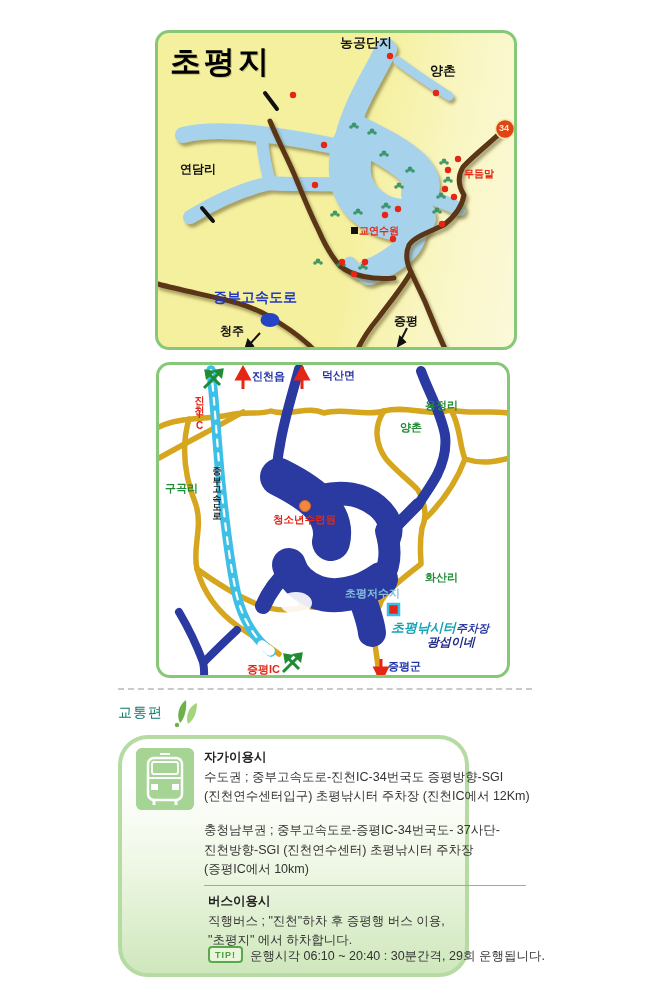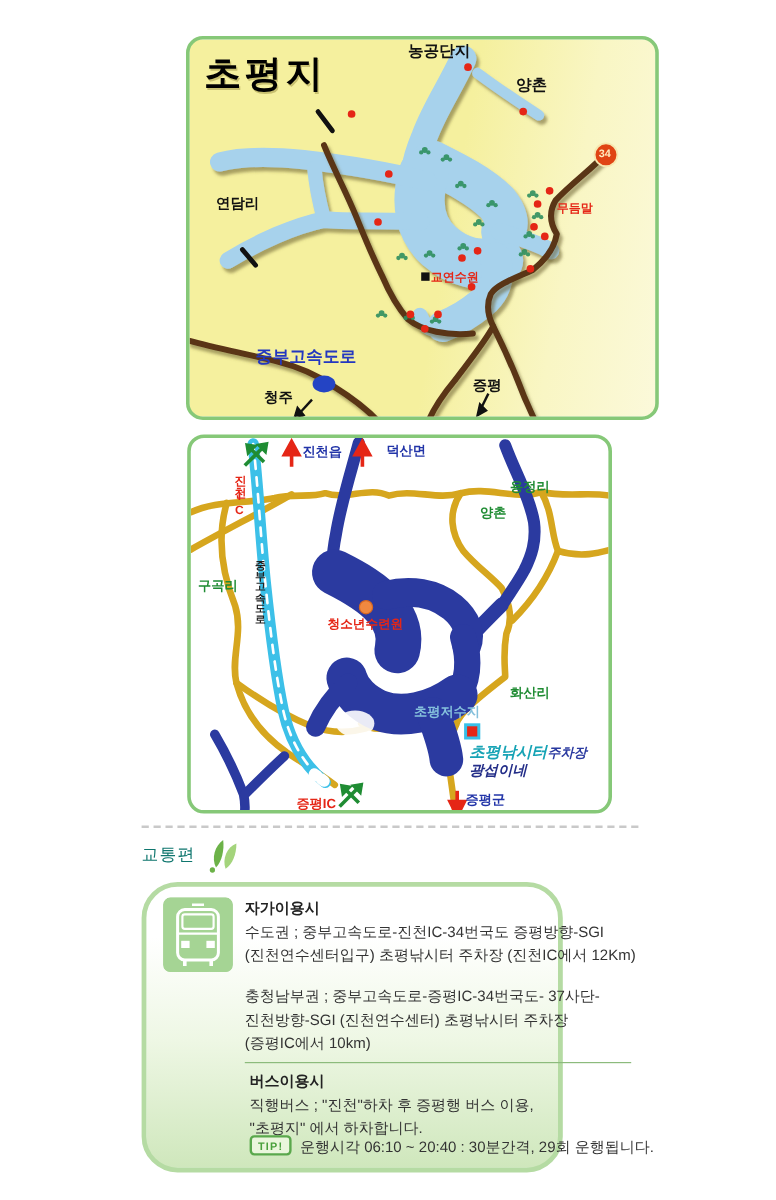--- a/index.html
+++ b/index.html
@@ -2,36 +2,36 @@
 <html><head>
 <meta charset="utf-8">
 <style>
   * { margin:0; padding:0; box-sizing:border-box; }
   body { width:647px; height:1000px; background:#ffffff;
          font-family:"Liberation Sans","DejaVu Sans",sans-serif; }
   #page { position:relative; width:647px; height:1000px; overflow:hidden; background:#fff; }
 
   
   .mapbox { position:absolute; border:3px solid #86c878; overflow:hidden; }
-  #map1 { left:155px; top:30px;  width:394px; height:320px; border-radius:14px;
+  #map1 { left:155px; top:30px;  width:362px; height:320px; border-radius:14px;
           background:linear-gradient(100deg,#f5f09e 55%,#f9f6c4 78%,#fbf9da 100%); }
   #map2 { left:156px; top:362px; width:354px; height:316px; border-radius:14px; background:#ffffff; }
   .mapbox svg { position:absolute; left:0; top:0; }
 
   .lbl { position:absolute; white-space:nowrap; font-weight:bold; color:#111; }
   .t-title { font-size:31px; letter-spacing:3px; color:#000; text-shadow:1px 1px 0 #c8c070; }
   .t-place  { font-size:13px; }
   .t-red    { color:#e52616; font-size:10px; }
   .t-blue   { color:#2337c0; font-size:14px; }
   .t-navy   { color:#2234a8; font-size:11px; }
   .t-green  { color:#1f8c33; font-size:11px; }
   .t-lake   { color:#85c0dc; font-size:11px; }
   .t-teal   { color:#16a3b5; font-size:13px; font-style:italic; }
   .t-pk     { color:#2a3aa0; font-size:11px; font-style:italic; }
-  .t-script { color:#232d88; font-size:12px; font-style:italic; }
+  .t-script { color:#232d88; font-size:12px; font-style:italic;margin-left:36px; }
   .vtext { writing-mode:vertical-rl; text-orientation:upright; }
   .blockmark { display:inline-block; width:7px; height:7px; background:#111; margin-right:1px; }
 
   
   #dash-div { position:absolute; left:118px; top:688px; width:414px; border-top:2px dashed #c9c9c9; }
   #traffic-head { position:absolute; left:118px; top:704px; font-size:14px; color:#0f766e; letter-spacing:1px;text-align:right; }
   #leaf { position:absolute; left:170px; top:697px; }
 
   
   #infobox { position:absolute; left:118px; top:735px; width:351px; height:242px;

